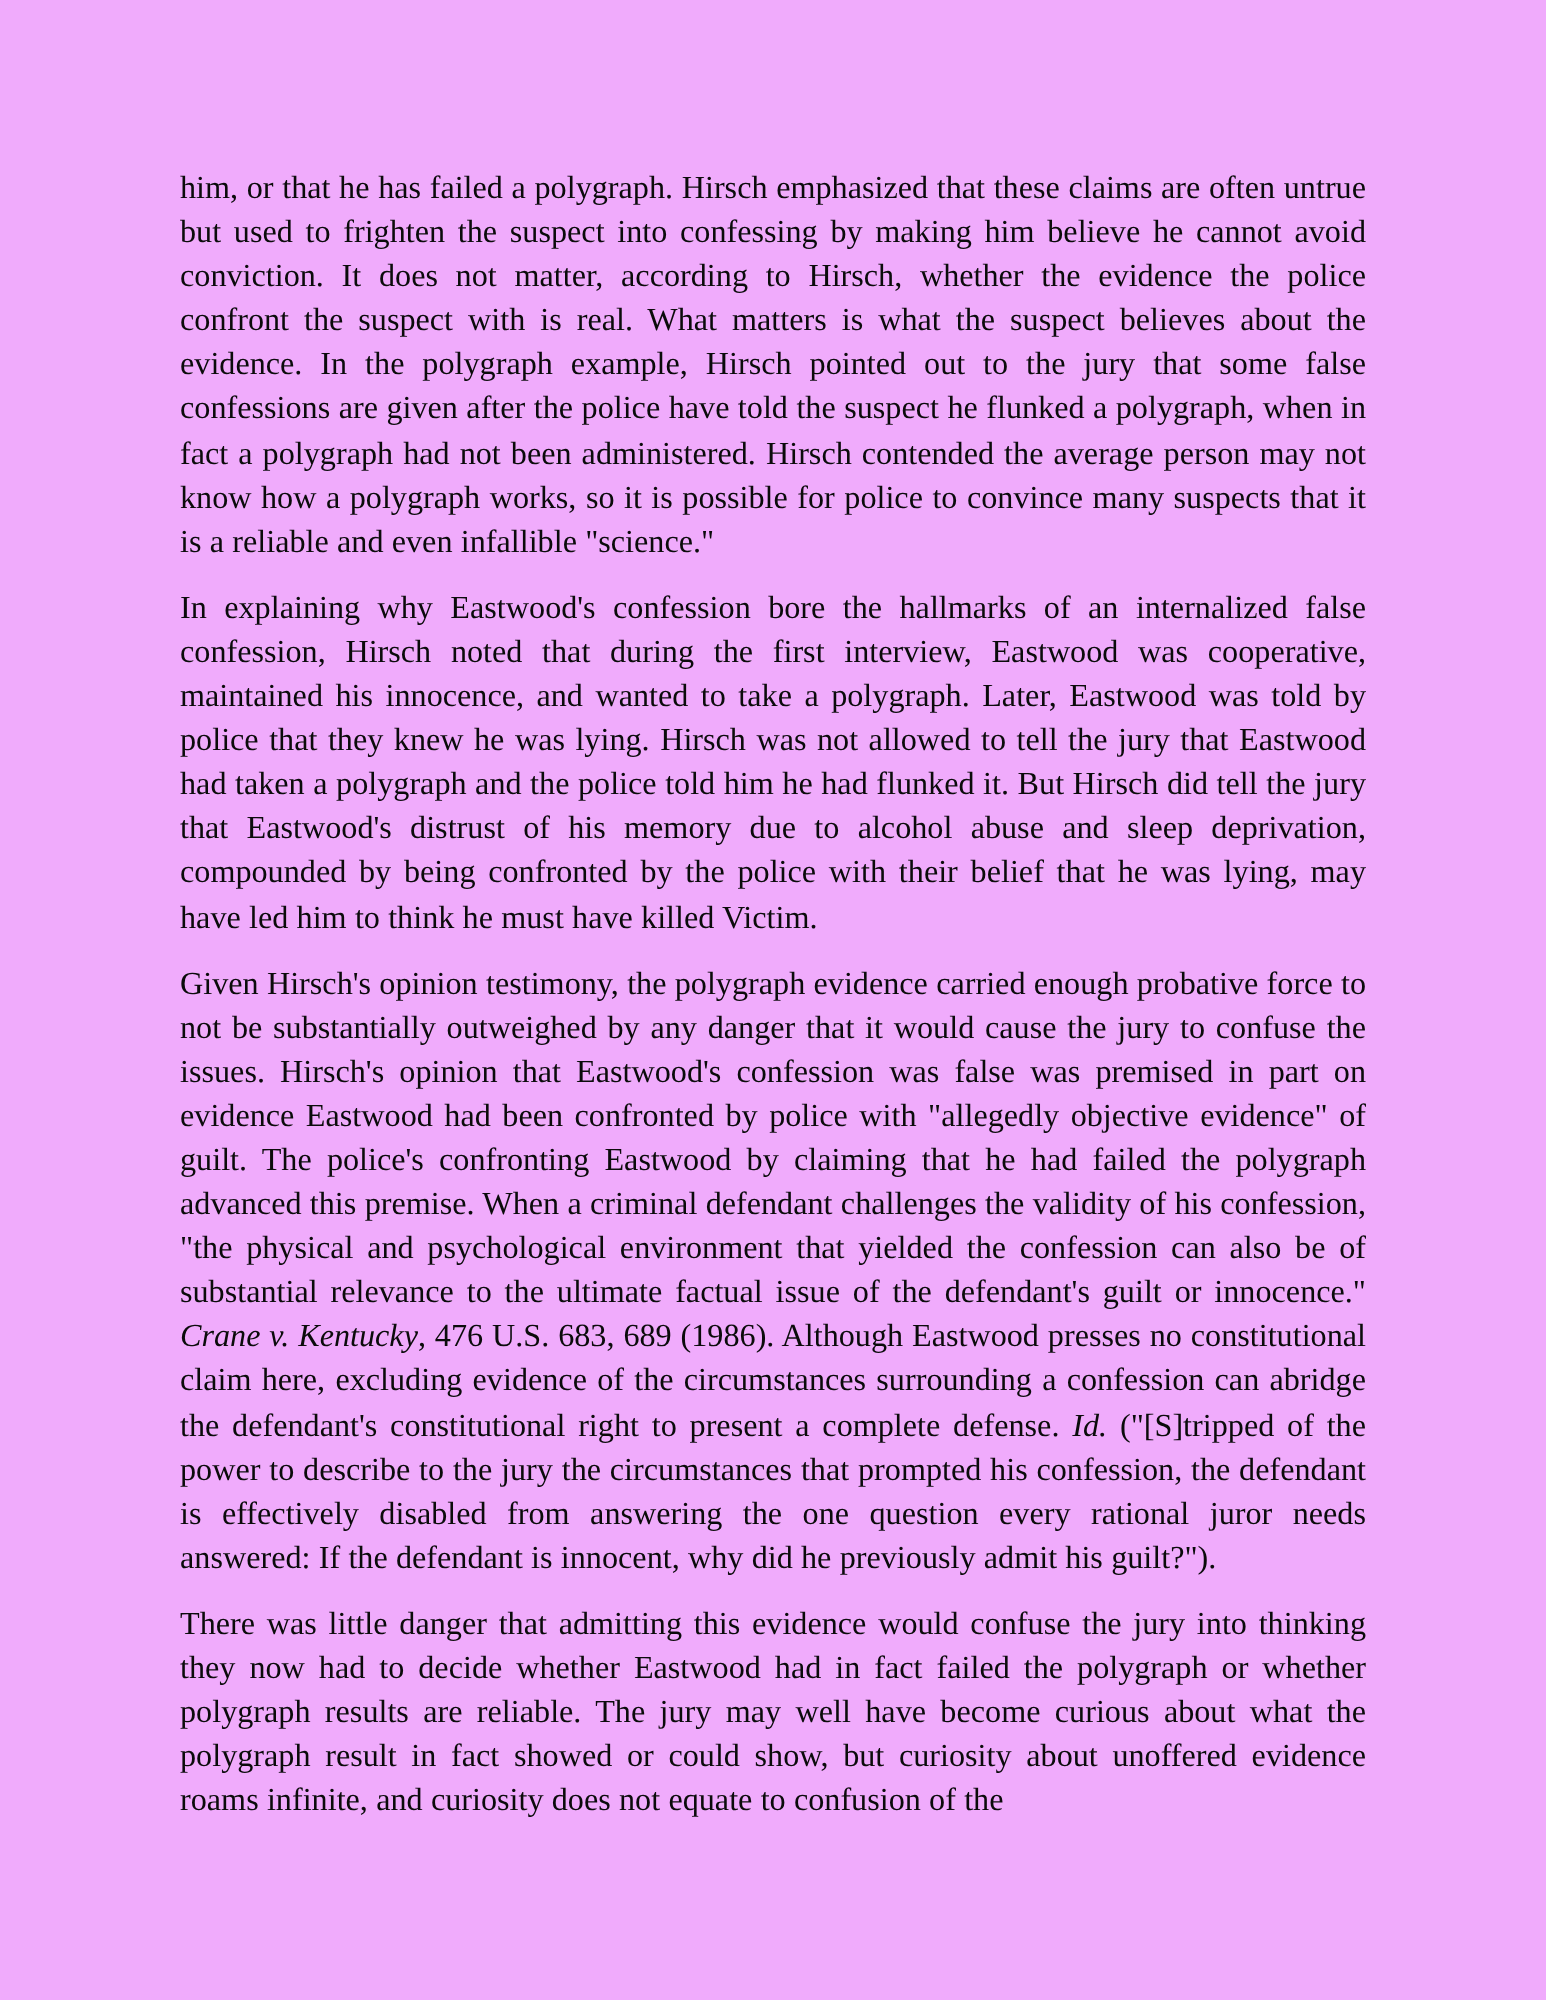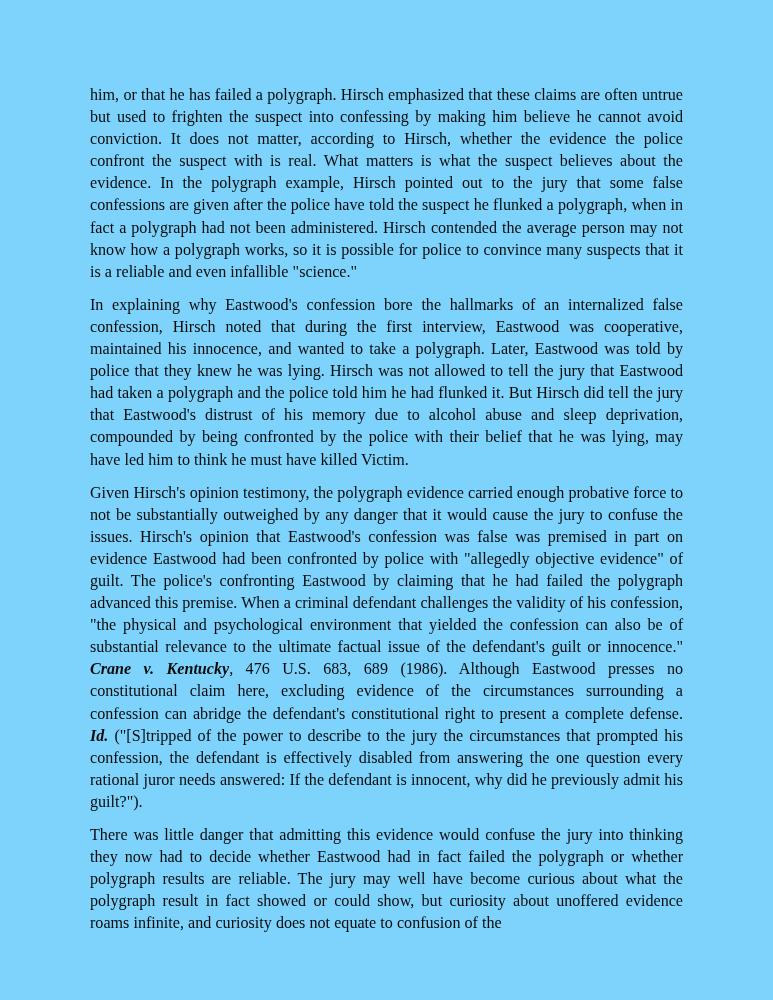--- a/index.html
+++ b/index.html
@@ -13,21 +13,21 @@
     height: 1000px;
     overflow: hidden;
     font-family: "Liberation Serif", "DejaVu Serif", serif;
     color: #0b0b0b;
     -webkit-font-smoothing: antialiased;
   }
   #page {
     position: relative;
     width: 773px;
     height: 1000px;
-    background: #7dd3fc;
+    background: #f0abfc;
     box-sizing: border-box;
   }
   #text-column {
     position: absolute;
     left: 90px;
     top: 84px;
     width: 593px;
   }
   p.para {
     margin: 0 0 11px 0;
@@ -40,21 +40,20 @@
     hyphens: none;
     -webkit-hyphens: none;
   }
   p.para:last-child {
     margin-bottom: 0;
     font-family: Liberation Serif, serif;
   }
   
   .cite {
     font-style: italic;
-    font-weight: bold;
   }
 </style>
 </head>
 <body>
 
 <div id="page">
   <div id="text-column">
       <p class="para"><span>him, or that he has failed a polygraph.  Hirsch emphasized that these claims are often untrue but used to frighten the suspect into confessing by making him believe he cannot avoid conviction.  It does not matter, according to Hirsch, whether the evidence the police confront the suspect with is real.  What matters is what the suspect believes about the evidence.  In the polygraph example, Hirsch pointed out to the jury that some false confessions are given after the police have told the suspect he flunked a polygraph, when in fact a polygraph had not been administered.  Hirsch contended the average person may not know how a polygraph works, so it is possible for police to convince many suspects that it is a reliable and even infallible "science."</span></p>
       <p class="para"><span>In explaining why Eastwood's confession bore the hallmarks of an internalized false confession, Hirsch noted that during the first interview, Eastwood was cooperative, maintained his innocence, and wanted to take a polygraph.  Later, Eastwood was told by police that they knew he was lying.  Hirsch was not allowed to tell the jury that Eastwood had taken a polygraph and the police told him he had flunked it.  But Hirsch did tell the jury that Eastwood's distrust of his memory due to alcohol abuse and sleep deprivation, compounded by being confronted by the police with their belief that he was lying, may have led him to think he must have killed Victim.</span></p>
       <p class="para"><span>Given Hirsch's opinion testimony, the polygraph evidence carried enough probative force to not be substantially outweighed by any danger that it would cause the jury to confuse the issues.  Hirsch's opinion that Eastwood's confession was false was premised in part on evidence Eastwood had been confronted by police with "allegedly objective evidence" of guilt.  The police's confronting Eastwood by claiming that he had failed the polygraph advanced this premise.  When a criminal defendant challenges the validity of his confession, "the physical and psychological environment that yielded the confession can also be of substantial relevance to the ultimate factual issue of the defendant's guilt or innocence."  </span><span class="cite">Crane v. Kentucky</span><span>, 476 U.S. 683, 689 (1986).  Although Eastwood presses no constitutional claim here, excluding evidence of the circumstances surrounding a confession can abridge the defendant's constitutional right to present a complete defense. </span><span class="cite">Id.</span><span> ("[S]tripped of the power to describe to the jury the circumstances that prompted his confession, the defendant is effectively disabled from answering the one question every rational juror needs answered: If the defendant is innocent, why did he previously admit his guilt?").</span></p>

